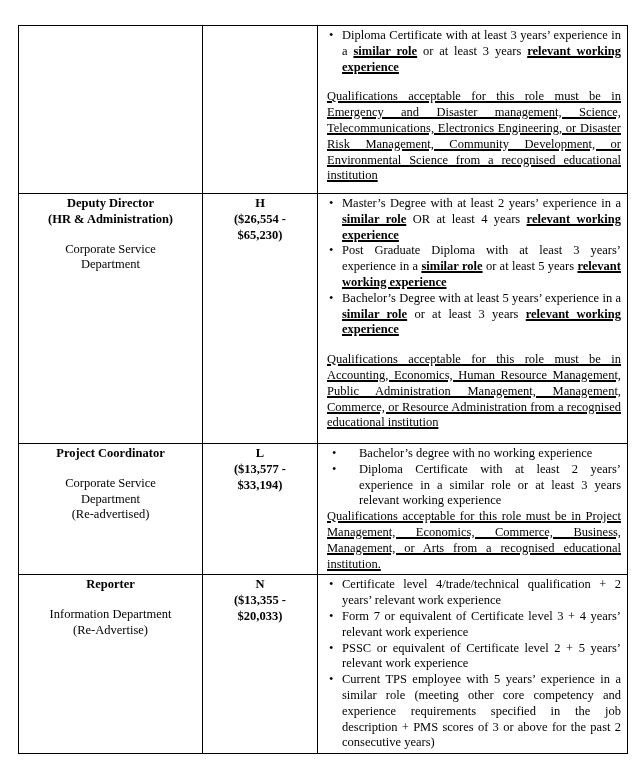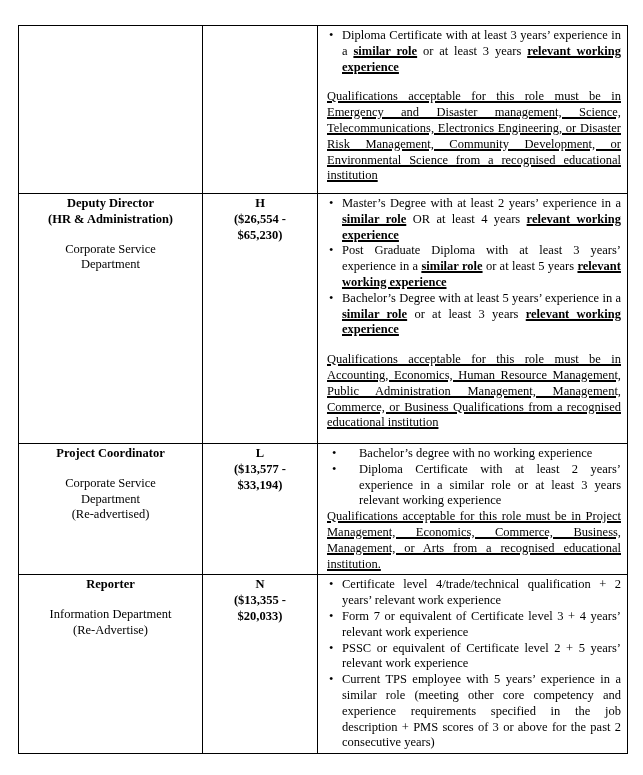--- a/index.html
+++ b/index.html
@@ -75,21 +75,21 @@
             <div>($26,554 -</div>
             <div>$65,230)</div>
           </td>
           <td class="c-qual">
             <div class="blist">
               <div class="bullet"><span class="marker">•</span><span>Master’s Degree with at least 2 years’ experience in a </span><span class="u">similar role</span><span> OR at least 4 years </span><span class="u">relevant working experience</span></div>
               <div class="bullet"><span class="marker">•</span><span>Post Graduate Diploma with at least 3 years’ experience in a </span><span class="u">similar role</span><span> or at least 5 years </span><span class="u">relevant working experience</span></div>
               <div class="bullet"><span class="marker">•</span><span>Bachelor’s Degree with at least 5 years’ experience in a </span><span class="u">similar role</span><span> or at least 3 years </span><span class="u">relevant working experience</span></div>
             </div>
             <div class="spacer"></div>
-            <div class="note"><span>Qualifications acceptable for this role must be in Accounting, Economics, Human Resource Management, Public Administration Management, Management, Commerce, or Business Qualifications from a recognised educational institution</span></div>
+            <div class="note"><span>Qualifications acceptable for this role must be in Accounting, Economics, Human Resource Management, Public Administration Management, Management, Commerce, or Resource Administration from a recognised educational institution</span></div>
           </td>
         </tr>
         <tr class="r2">
           <td class="c-pos">
             <div class="pos-title">
               <div>Project Coordinator</div>
             </div>
             <div class="pos-dept">
               <div>Corporate Service</div>
               <div>Department</div>

